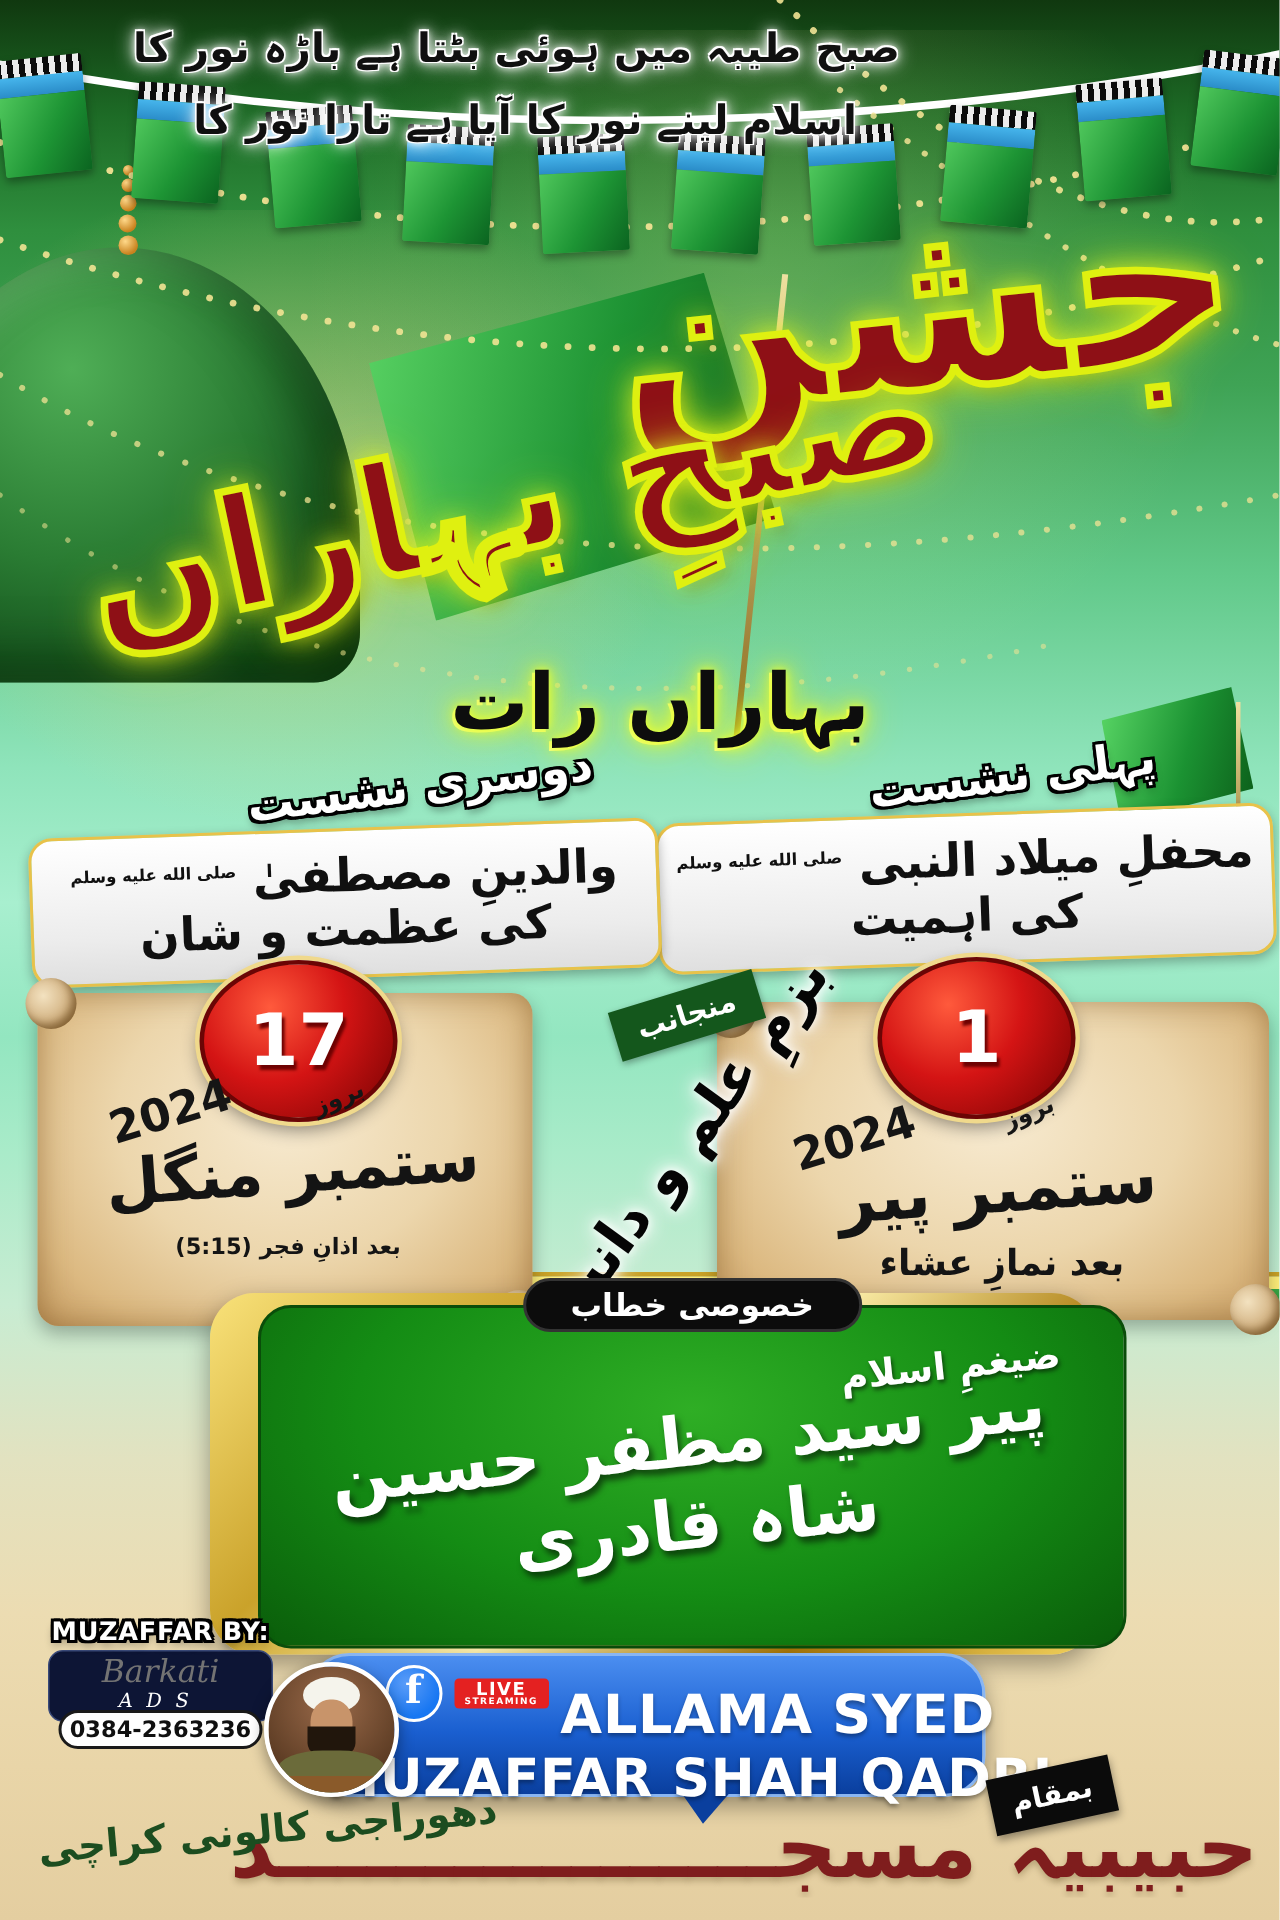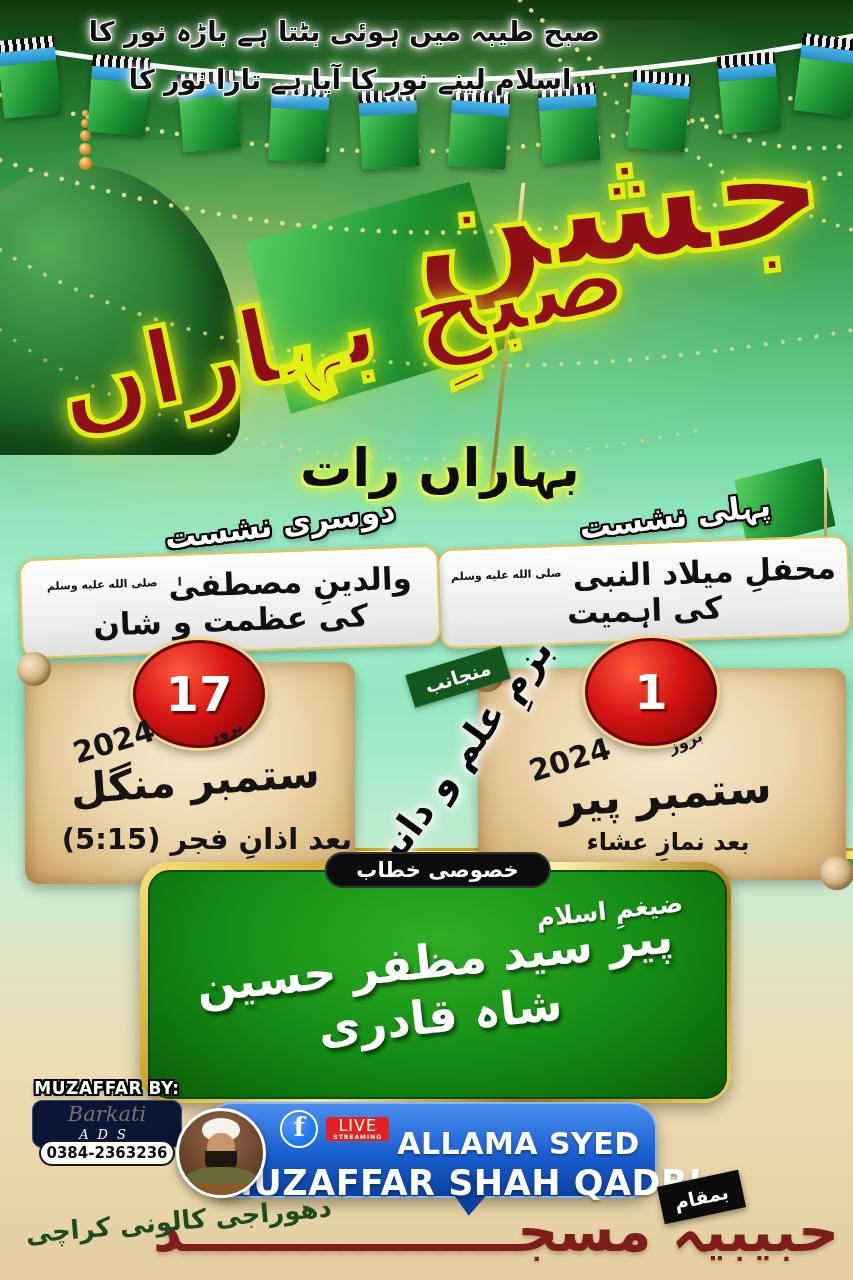--- a/index.html
+++ b/index.html
@@ -117,36 +117,36 @@
   .y16{left:528px;top:742px;}
   .y17{left:72px;top:724px;}
   .sc-byroz{z-index:7;font-size:16px;font-weight:bold;color:#151515;transform:rotate(-22deg);white-space:nowrap;}
   .br16{left:668px;top:732px;}
   .br17{left:208px;top:722px;}
   .sc-day{z-index:7;font-weight:900;color:#141414;text-align:center;white-space:nowrap;transform:rotate(-4deg);}
   .d16{left:492px;width:346px;top:768px;font-size:44px;}
   .d17{left:35px;width:320px;top:756px;font-size:42px;}
   .sc-time{z-index:7;font-weight:bold;color:#141414;text-align:center;white-space:nowrap;}
   .t16{left:528px;width:280px;top:828px;font-size:24px;letter-spacing:2px;}
-  .t17{left:57px;width:300px;top:822px;font-size:29px;}
+  .t17{left:42px;width:300px;top:822px;font-size:15px;}
 
   
   .org-tag{left:408px;top:660px;z-index:7;background:#14571c;color:#fff;font-size:19px;font-weight:bold;
     padding:6px 16px;transform:rotate(-17deg);box-shadow:0 2px 5px rgba(0,0,0,.35);}
   .org-name{left:300px;top:742px;width:310px;z-index:6;text-align:center;
     transform:rotate(-54deg);font-size:38px;font-weight:900;color:#050505;white-space:nowrap;
     text-shadow:0 0 6px #fff,0 0 12px #fff,0 0 18px #fff;}
 
   
   .banner-outer{left:140px;top:862px;width:575px;height:225px;z-index:7;border-radius:30px;padding:8px;
     background:linear-gradient(135deg,#f9e27a,#caa22a 28%,#fff3b0 50%,#a87708 75%,#f3d35e);
     box-shadow:0 6px 16px rgba(0,0,0,.35);}
   .banner-inner{width:100%;height:100%;border-radius:22px;position:relative;
     background:radial-gradient(ellipse at 50% 30%,#2fae25,#148c14 55%,#0a5c0a);
-    border:2px solid #0a4d0a;}
+    border:2px solid #0a4d0a;margin-left:24px;}
   .khitab{position:absolute;top:-20px;left:50%;transform:translateX(-50%);
     background:#0c0c0c;color:#fff;font-size:21px;font-weight:bold;white-space:nowrap;
     padding:4px 30px;border-radius:20px;border:2px solid #333;}
   .zaigham{position:absolute;top:24px;right:42px;font-size:25px;font-weight:bold;color:#fff;
     transform:rotate(-6deg);text-shadow:1px 2px 3px rgba(0,0,0,.55);white-space:nowrap;}
   .sp-name{position:absolute;top:62px;left:6px;right:6px;text-align:center;
     font-size:46px;line-height:1.2;font-weight:900;color:#fff;transform:rotate(-6deg);
     text-shadow:2px 4px 4px rgba(0,0,0,.55);}
 
   
@@ -162,23 +162,23 @@
     background:linear-gradient(180deg,#4b8ef0,#1a5fd0 55%,#0a3f9e);
     border:2px solid #8ab6f2;box-shadow:0 6px 14px rgba(0,0,0,.35);
     display:flex;flex-direction:column;justify-content:center;align-items:center;padding-left:58px;box-sizing:border-box;}
   .live-banner::after{content:"";position:absolute;left:250px;bottom:-12px;width:26px;height:26px;
     background:#0a3f9e;transform:rotate(55deg) skew(14deg);z-index:-1;}
   .lb-row{display:flex;align-items:center;gap:8px;}
   .fb-circle{width:34px;height:34px;border-radius:50%;flex:0 0 auto;
     background:radial-gradient(circle at 35% 30%,#5a9cf8,#1877f2 70%);border:2px solid #fff;
     color:#fff;font-family:"DejaVu Serif",serif;font-weight:bold;font-size:26px;line-height:30px;text-align:center;}
   .live-badge{background:#e42121;color:#fff;border-radius:3px;padding:1px 7px;text-align:center;line-height:1;}
-  .live-badge .lv{font-size:16px;font-weight:400;letter-spacing:1px;}
+  .live-badge .lv{font-size:12px;font-weight:700;letter-spacing:1px;}
   .live-badge .st{font-size:6px;letter-spacing:1px;font-weight:bold;}
-  .lb-line1{color:#fff;font-size:30px;font-weight:900;letter-spacing:.5px;white-space:nowrap;
+  .lb-line1{color:#fff;font-size:36px;font-weight:900;letter-spacing:.5px;white-space:nowrap;
     text-shadow:0 2px 3px rgba(0,0,0,.35);margin-top:28px;}
   .lb-line2{color:#fff;font-size:35px;font-weight:900;letter-spacing:.5px;white-space:nowrap;margin-top:2px;
     text-shadow:0 2px 3px rgba(0,0,0,.35);}
 
   .photo{left:176px;top:1108px;width:84px;height:84px;z-index:9;border-radius:50%;overflow:hidden;
     border:3px solid #fff;box-shadow:0 4px 10px rgba(0,0,0,.4);
     background:radial-gradient(circle at 50% 30%,#9a6a4a,#5a3a22 75%);}
   .photo .turban{position:absolute;left:23px;top:7px;width:38px;height:24px;border-radius:50%;background:#f5f4ec;}
   .photo .face{position:absolute;left:28px;top:22px;width:28px;height:32px;border-radius:46%;background:#c8946a;}
   .photo .beard{position:absolute;left:26px;top:40px;width:32px;height:22px;border-radius:0 0 50% 50%;background:#21160c;}

